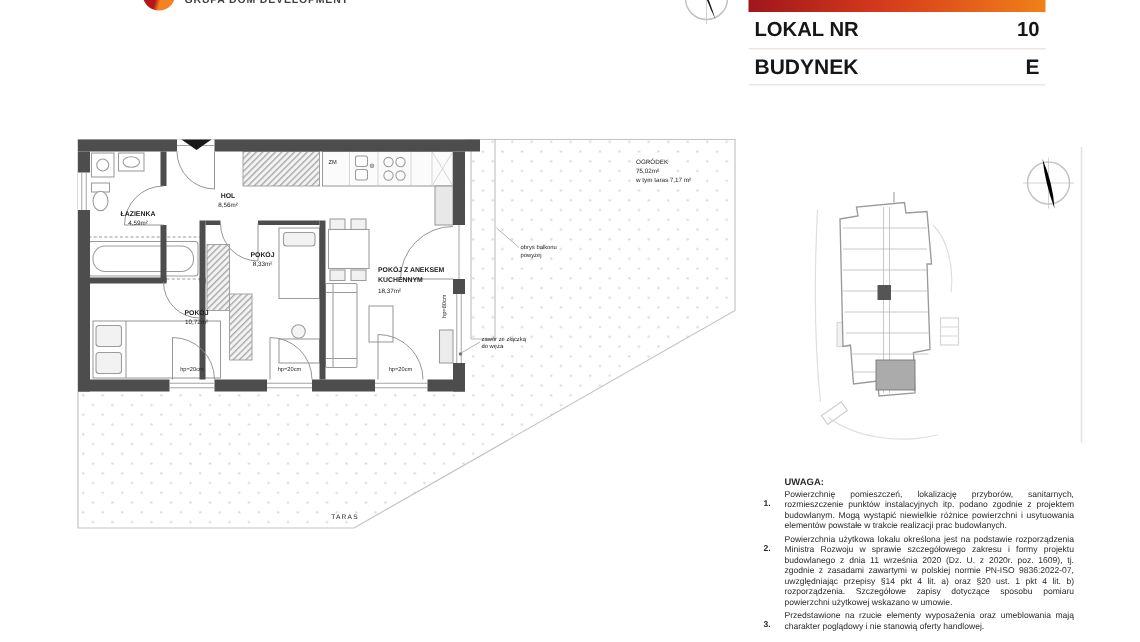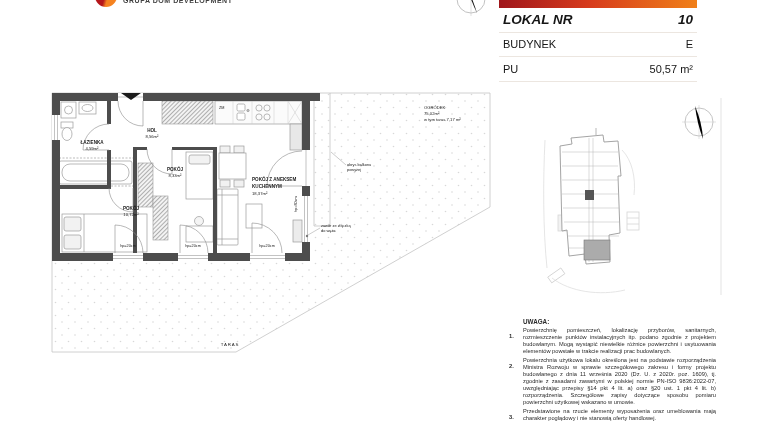--- a/index.html
+++ b/index.html
@@ -7,22 +7,22 @@
         font-family:"Liberation Sans",sans-serif;color:#1a1a1a;}
   
   .brand-logo{position:absolute;left:95px;top:-15px;width:22px;height:22px;border-radius:50%;
         background:linear-gradient(105deg,#b5161a 45%,#f58220 58%);}
   .brand-text{position:absolute;left:123px;top:-3px;font-size:7px;font-weight:700;
         color:#3f3f3f;letter-spacing:.55px;white-space:nowrap;}
   
   .info-panel{position:absolute;left:499px;top:0;width:198px;}
   .accent-bar{height:8px;background:linear-gradient(90deg,#9f161b 0%,#d63a1c 45%,#f08019 100%);}
   .info-row{display:flex;justify-content:space-between;align-items:center;height:23.5px;
-        border-bottom:1px solid #ece6e0;padding:0 4px 0 4px;font-size:11px;color:#161616;}
-  .info-row.first{font-weight:700;font-size:13.5px;font-style:italic;}
+        border-bottom:1px solid #ece6e0;padding:0 4px 0 4px;font-size:14px;color:#161616;font-weight:bold;}
+  .info-row.first{font-weight:700;font-size:13.5px;}
   .info-value{text-align:center;}
   
   .notes{position:absolute;left:509px;top:318px;width:207px;color:#2a2a2a;}
   .notes-title{font-size:6.3px;font-weight:700;margin:0 0 2px 14px;}
   .note-item{display:flex;gap:3px;margin-bottom:2px;}
   .note-no{flex:0 0 11px;font-size:5.7px;font-weight:700;line-height:7px;padding-top:6px;}
   .note-text{flex:1;font-size:5.7px;line-height:7px;text-align:justify;margin:0;}
   svg{position:absolute;}
   svg text{font-family:"Liberation Sans",sans-serif;fill:#1c1c1c;}
 </style>
@@ -226,24 +226,20 @@
     <div class="accent-bar"></div>
     <div class="info-table">
       <div class="info-row first">
         <span class="info-label">LOKAL NR</span>
         <span class="info-value">10</span>
       </div>
       <div class="info-row">
         <span class="info-label">BUDYNEK</span>
         <span class="info-value">E</span>
       </div>
-      <div class="info-row">
-        <span class="info-label">PU</span>
-        <span class="info-value">50,57 m²</span>
-      </div>
     </div>
   </div>
 
   <svg class="siteplan-svg" style="left:530px;top:95px" width="230" height="210" viewBox="530 95 230 210">
     <g stroke="#dedede" stroke-width="0.8" fill="none">
       <path d="M545,140 C543,180 543,230 547,268"></path>
       <path d="M552,278 C570,292 600,296 625,290"></path>
       <path d="M622,150 C632,160 636,178 634,195"></path>
       <rect x="548" y="272" width="16" height="7" transform="rotate(-35 556 275)" stroke="#cfcfcf"></rect>
       <rect x="627" y="212" width="12" height="18" stroke="#d5d5d5"></rect>

